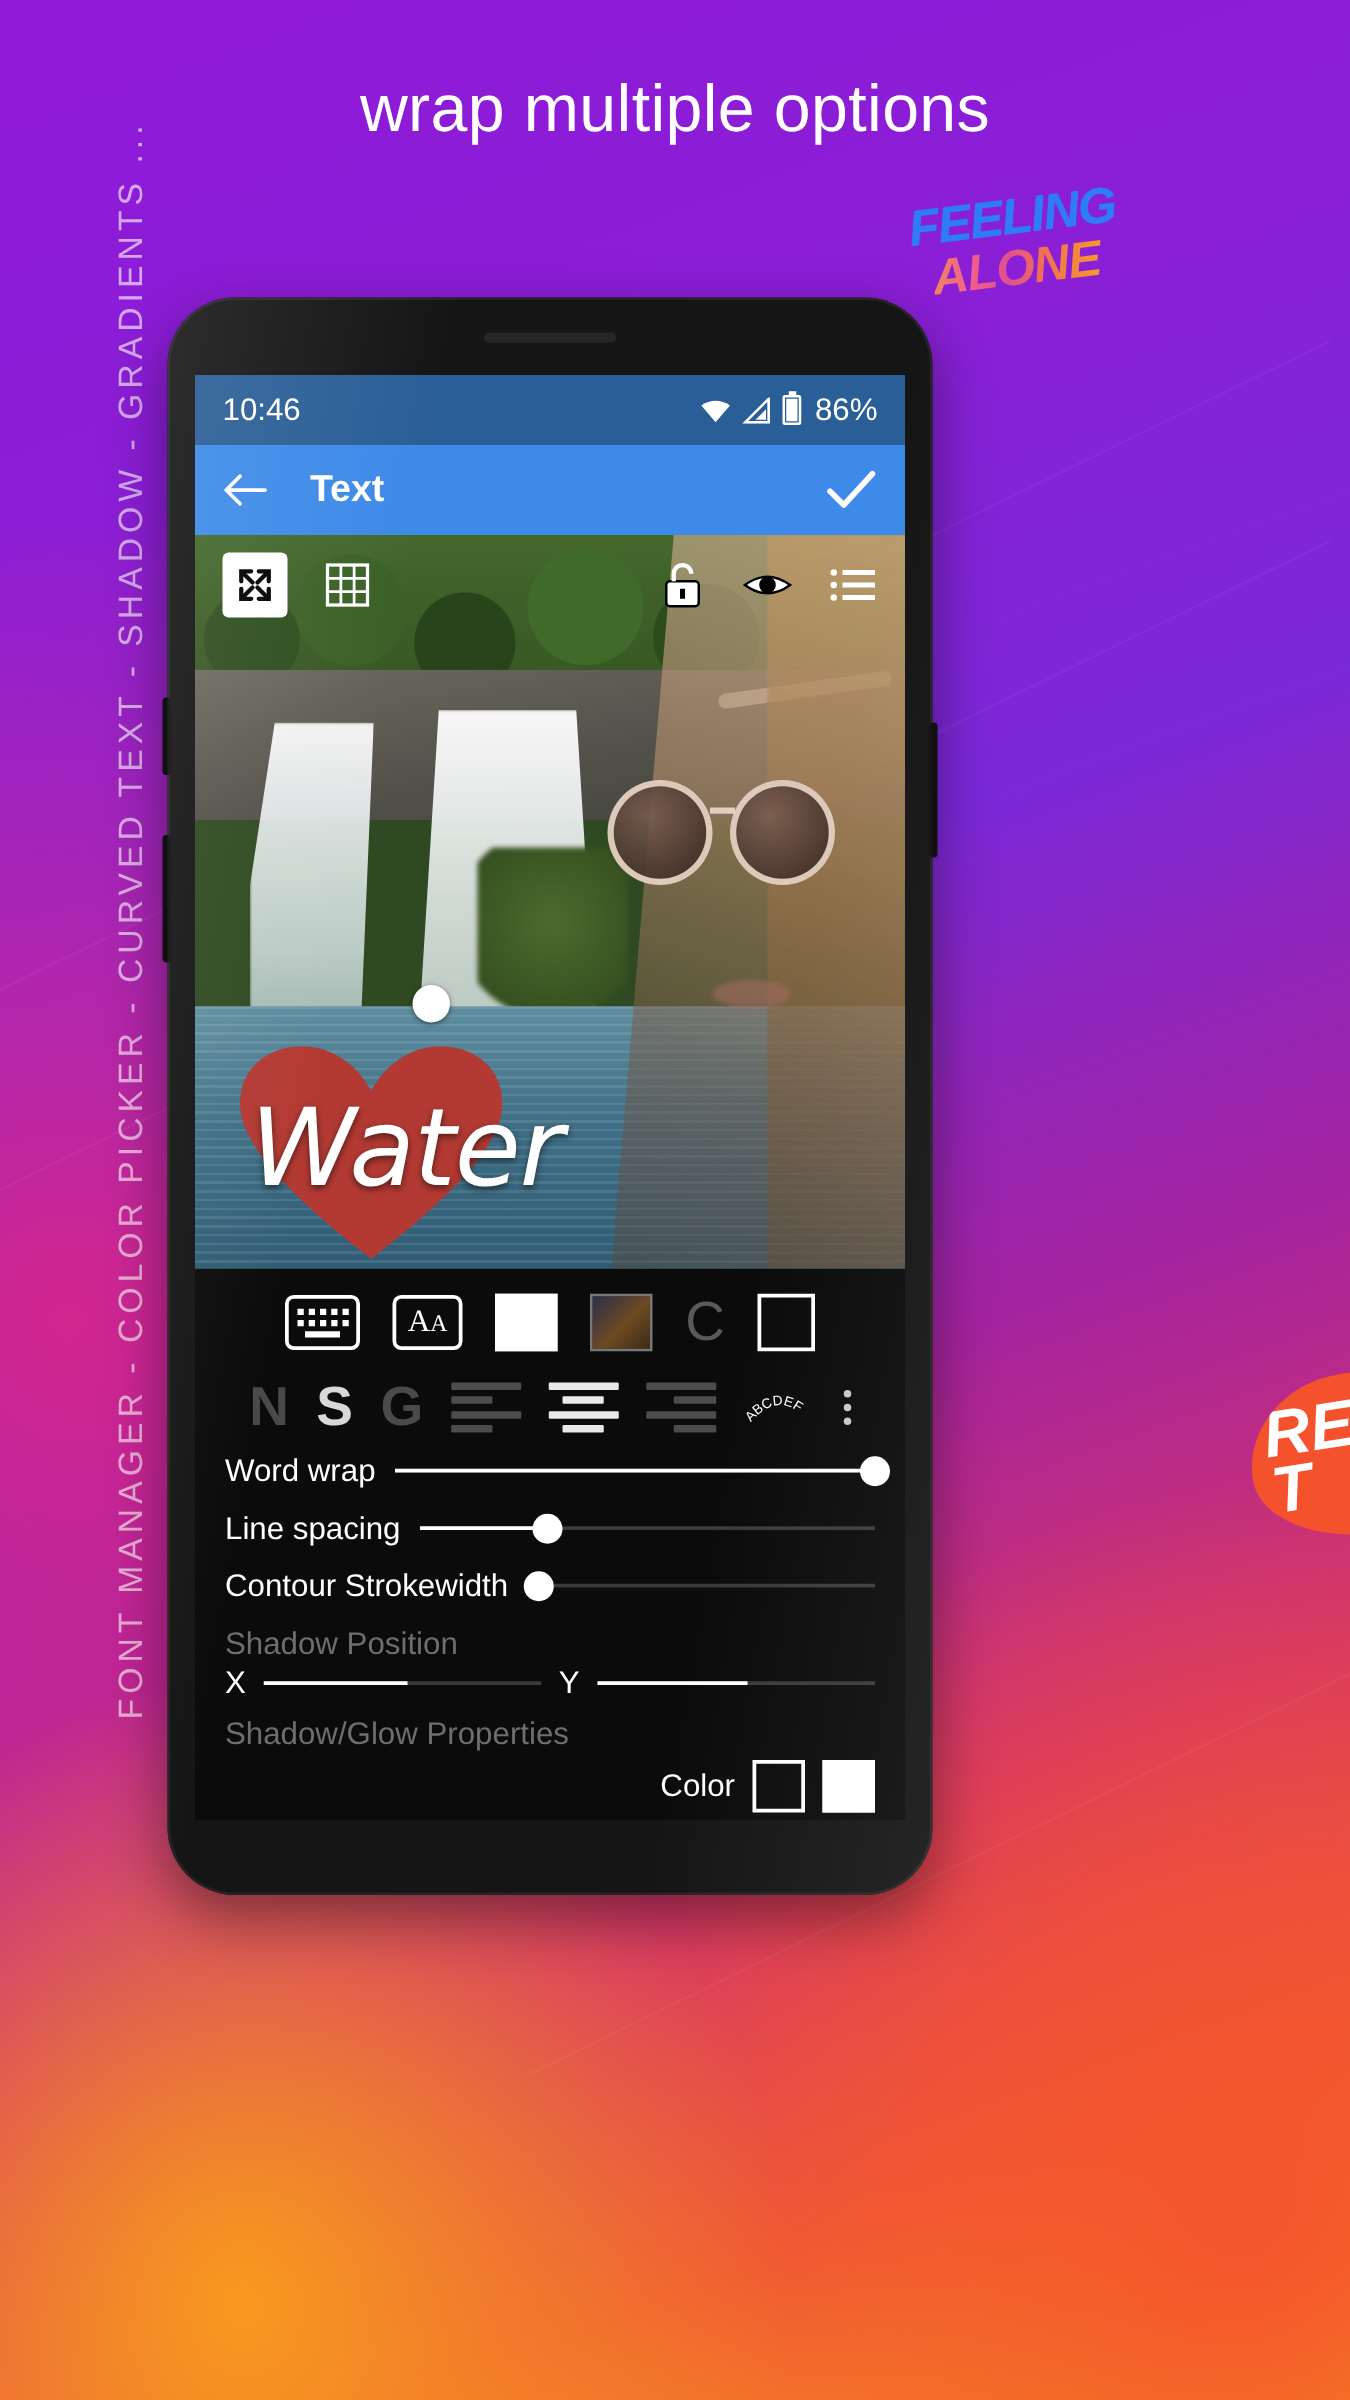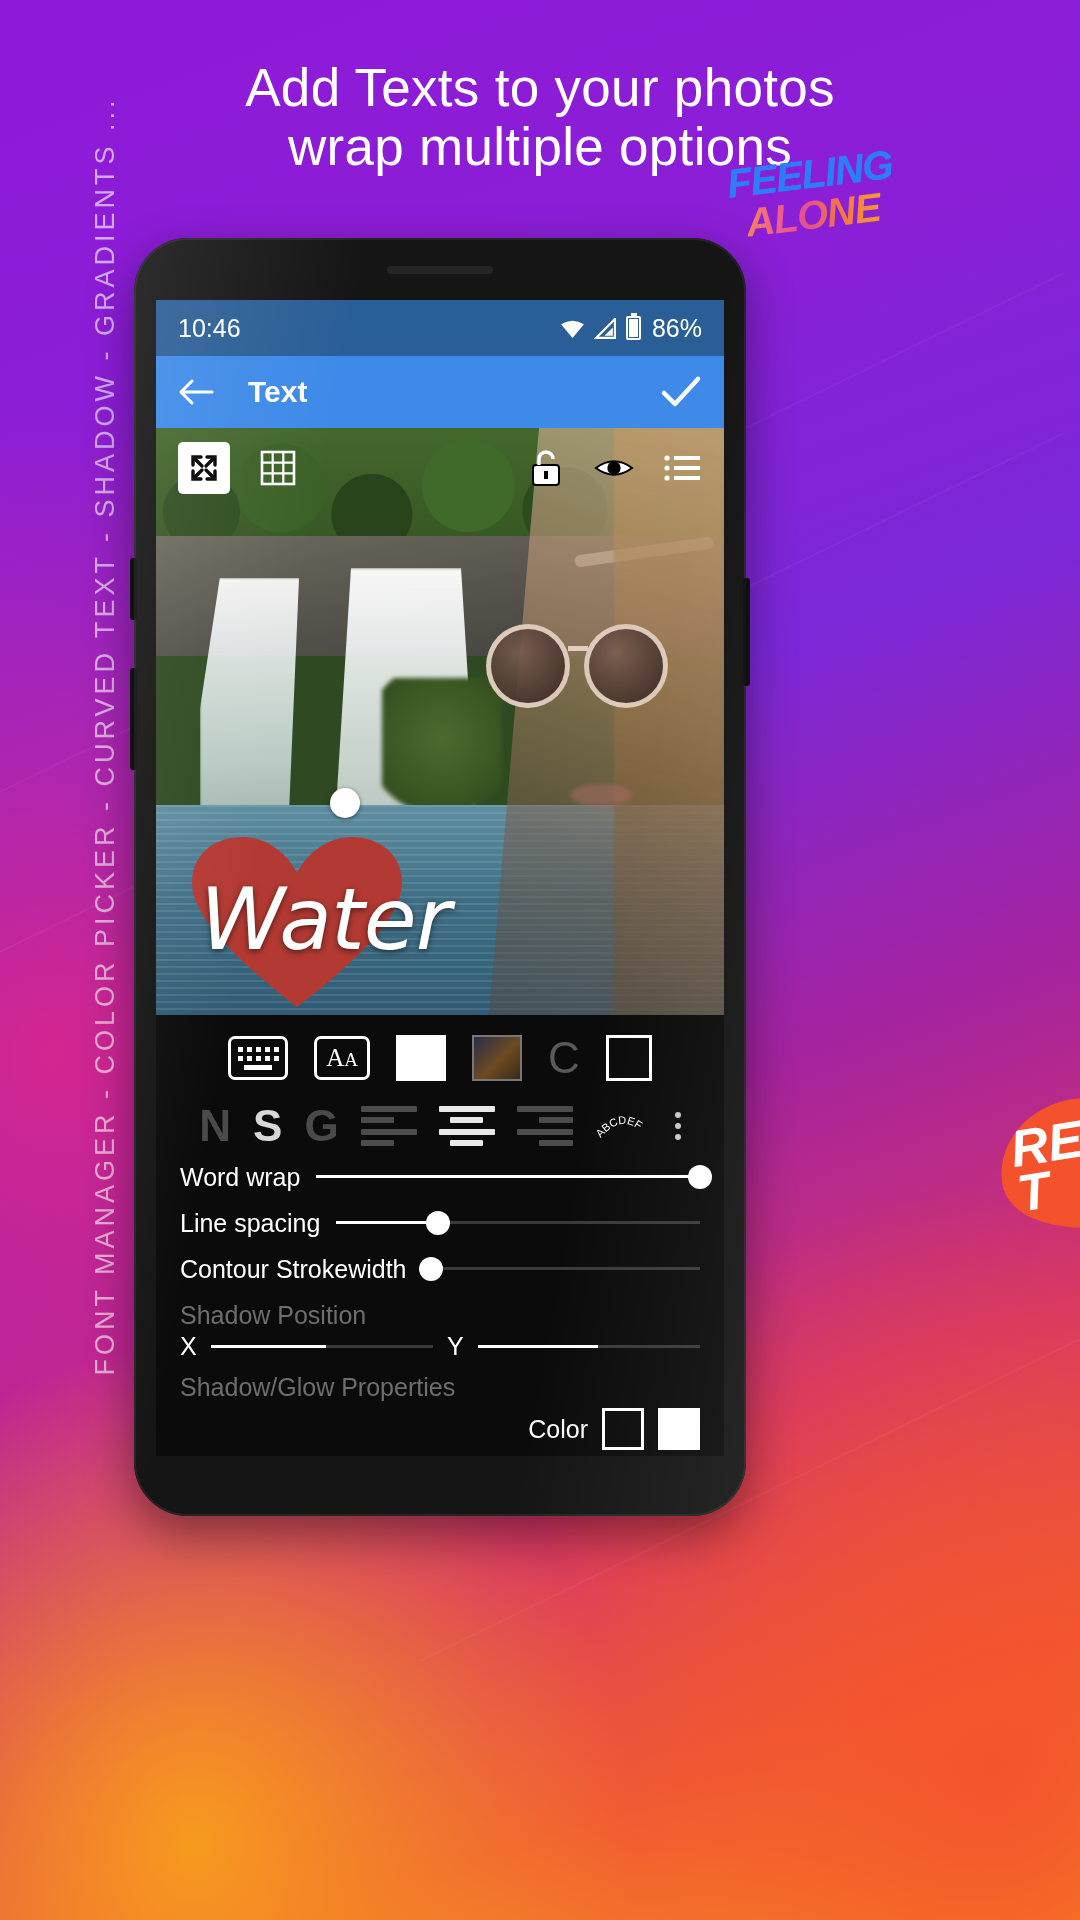--- a/index.html
+++ b/index.html
@@ -215,21 +215,20 @@
   .csw.solid { background:#fff; border-color:#fff; margin-left:14px; }
 </style>
 </head>
 <body>
 
 <div class="streak s1"></div>
 <div class="streak s2"></div>
 <div class="streak s3"></div>
 
 <div class="headline">
-  <div>Add Texts to your photos</div>
   <div>wrap multiple options</div>
 </div>
 
 <div class="sticker-fa">
   <div class="fa-l1">FEELING</div>
   <div class="fa-l2">ALONE</div>
 </div>
 
 <div class="sticker-blob">
   <div class="blob-t">

